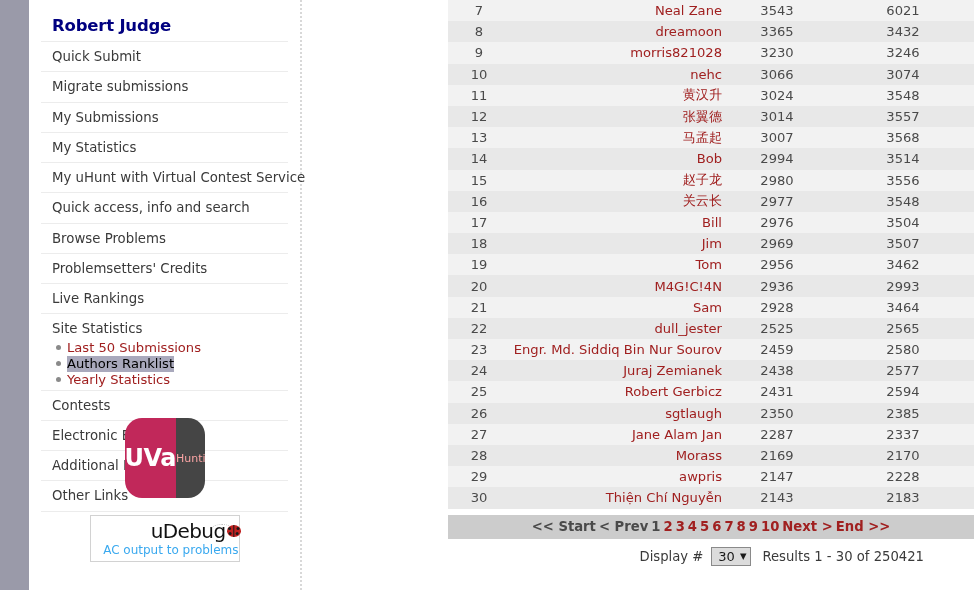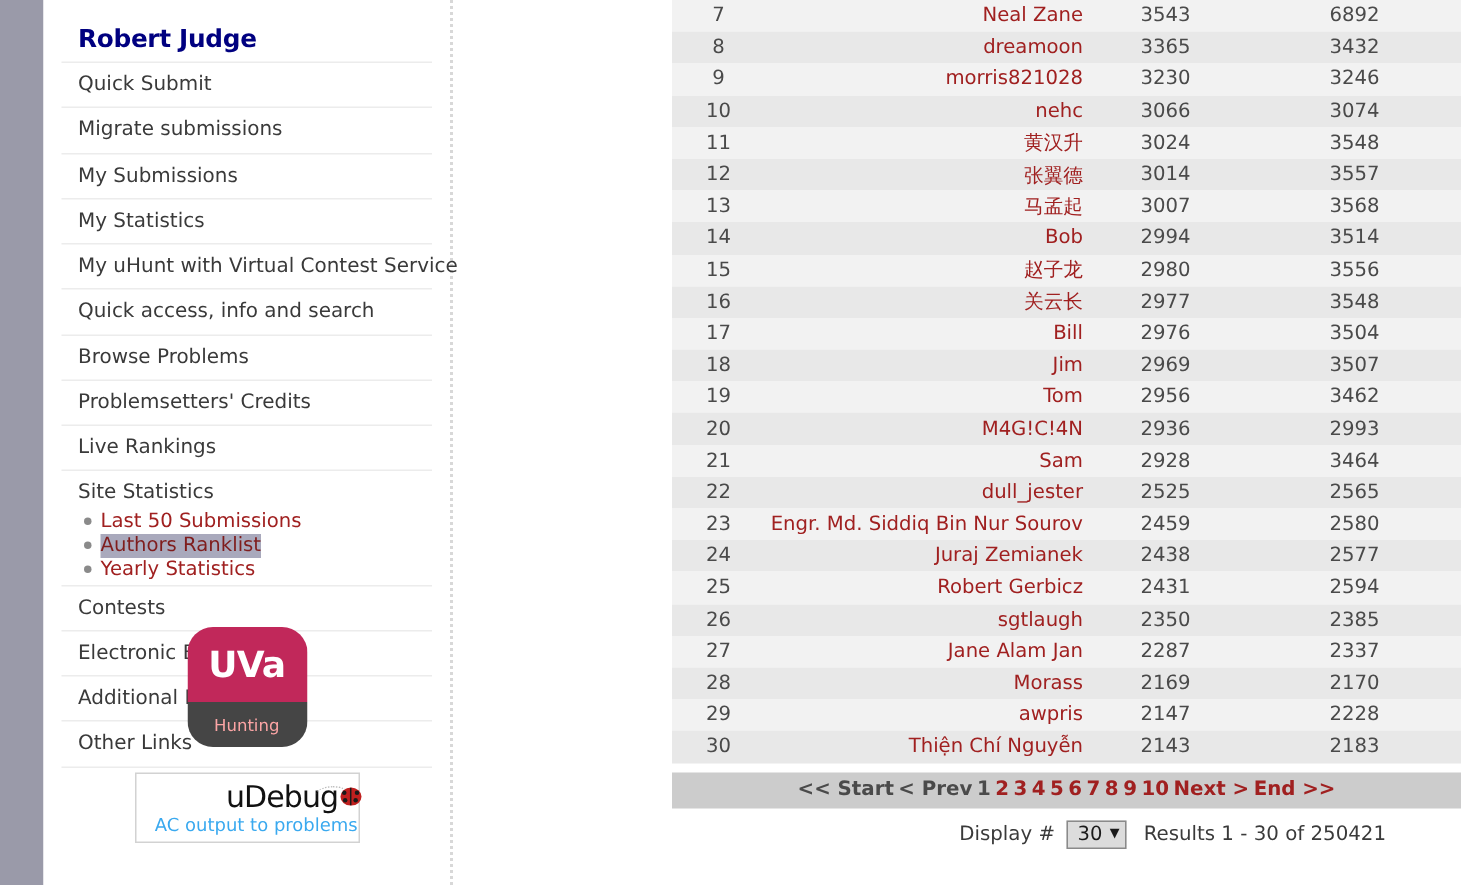--- a/index.html
+++ b/index.html
@@ -69,35 +69,35 @@
   .bullet {
     display: inline-block;
     width: 5px; height: 5px;
     border-radius: 50%;
     background: #8a8a8a;
     margin-right: 6px;
     flex: none;
   }
   .sub-item.selected .sub-label {
     background: #a9a9bc;
-    color: #7f1d1d;
+    color: #000000;
   }
   .menu-end { border-top: 1px solid #ececec; }
 
   
   .logo-area {
     position: absolute; left: 29px; top: 418px;
     width: 271px;
     display: flex; flex-direction: column; align-items: center;
   }
   .uva-logo {
     width: 80px; height: 80px;
     border-radius: 17px;
     overflow: hidden;
-    display: flex; flex-direction: column;
+    display: flex; flex-direction: row;
     cursor: pointer;
   }
   .uva-top {
     background: #c1285a;
     flex: 0 0 50px;
     display: flex; align-items: center; justify-content: center;
     color: #ffffff;
     font-size: 24px; font-weight: bold;
     letter-spacing: -0.5px;
   }
@@ -286,21 +286,21 @@
     </div>
   </div>
 
   <div class="content">
     <table class="ranklist">
       <tbody id="rank-body">
           <tr class="odd">
             <td class="c-rank">7</td>
             <td class="c-name"><a>Neal Zane</a></td>
             <td class="c-solved">3543</td>
-            <td class="c-subs">6892</td>
+            <td class="c-subs">6021</td>
           </tr>
           <tr class="even">
             <td class="c-rank">8</td>
             <td class="c-name"><a>dreamoon</a></td>
             <td class="c-solved">3365</td>
             <td class="c-subs">3432</td>
           </tr>
           <tr class="odd">
             <td class="c-rank">9</td>
             <td class="c-name"><a>morris821028</a></td>

